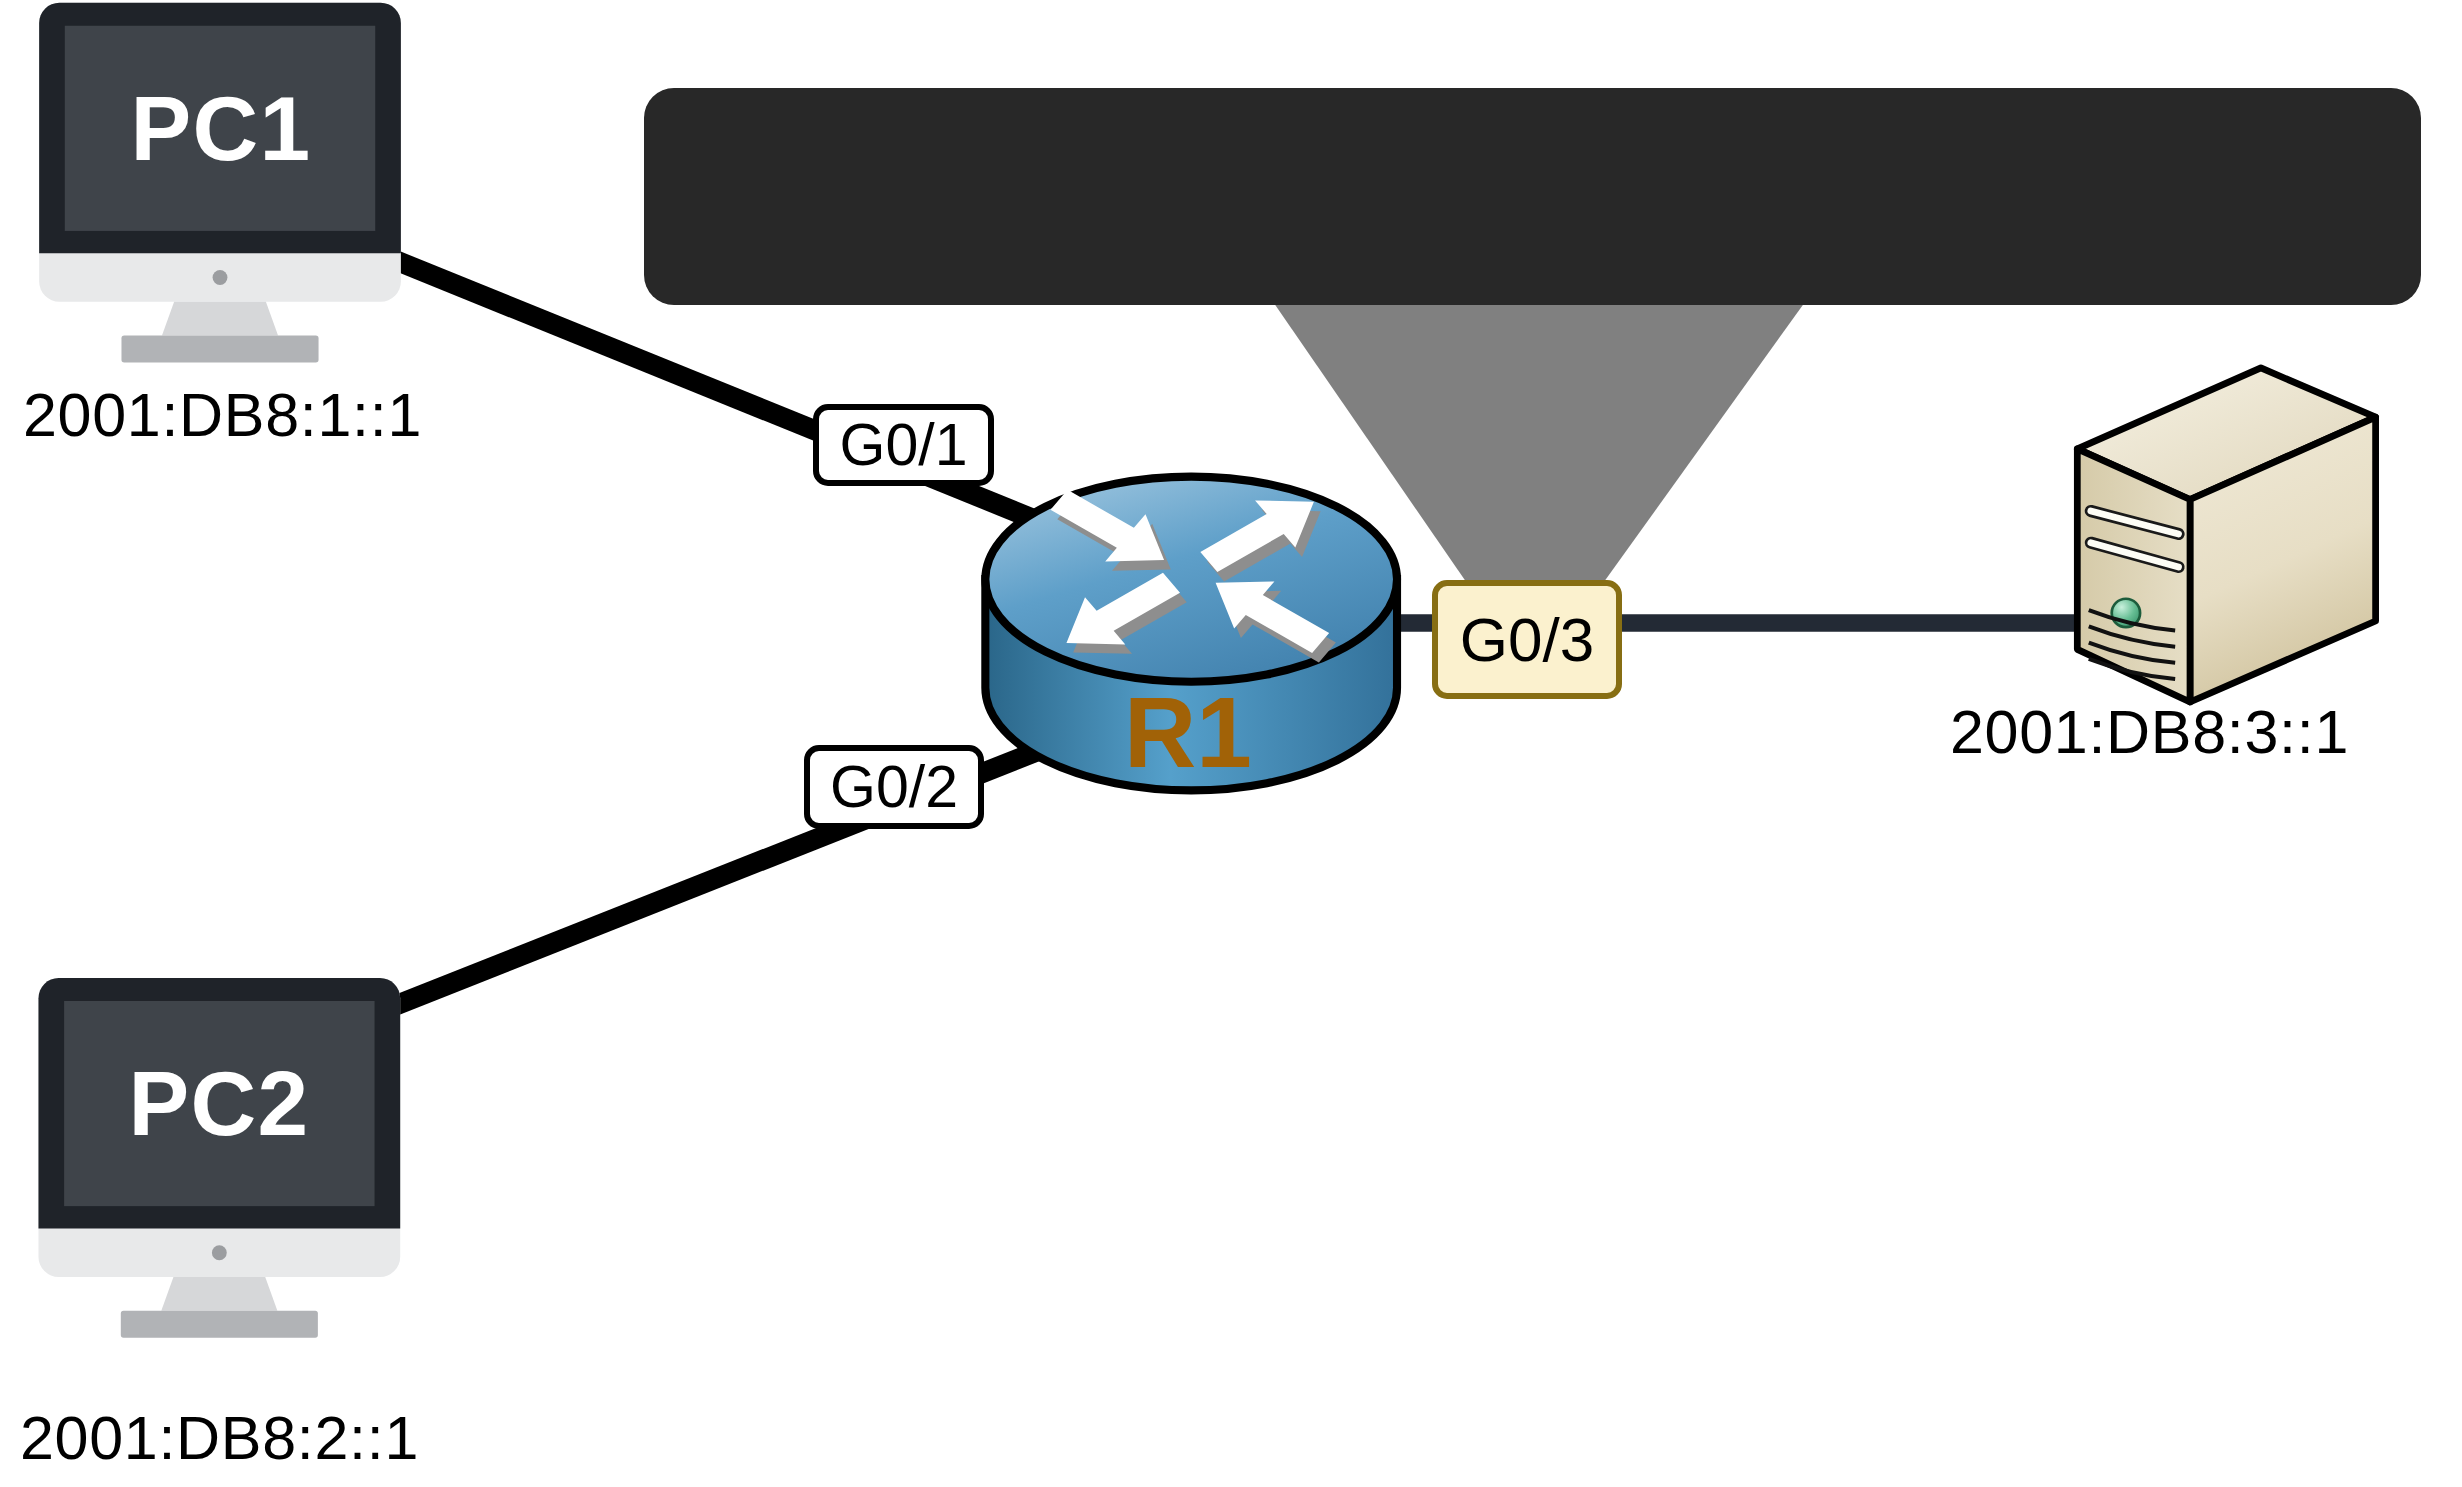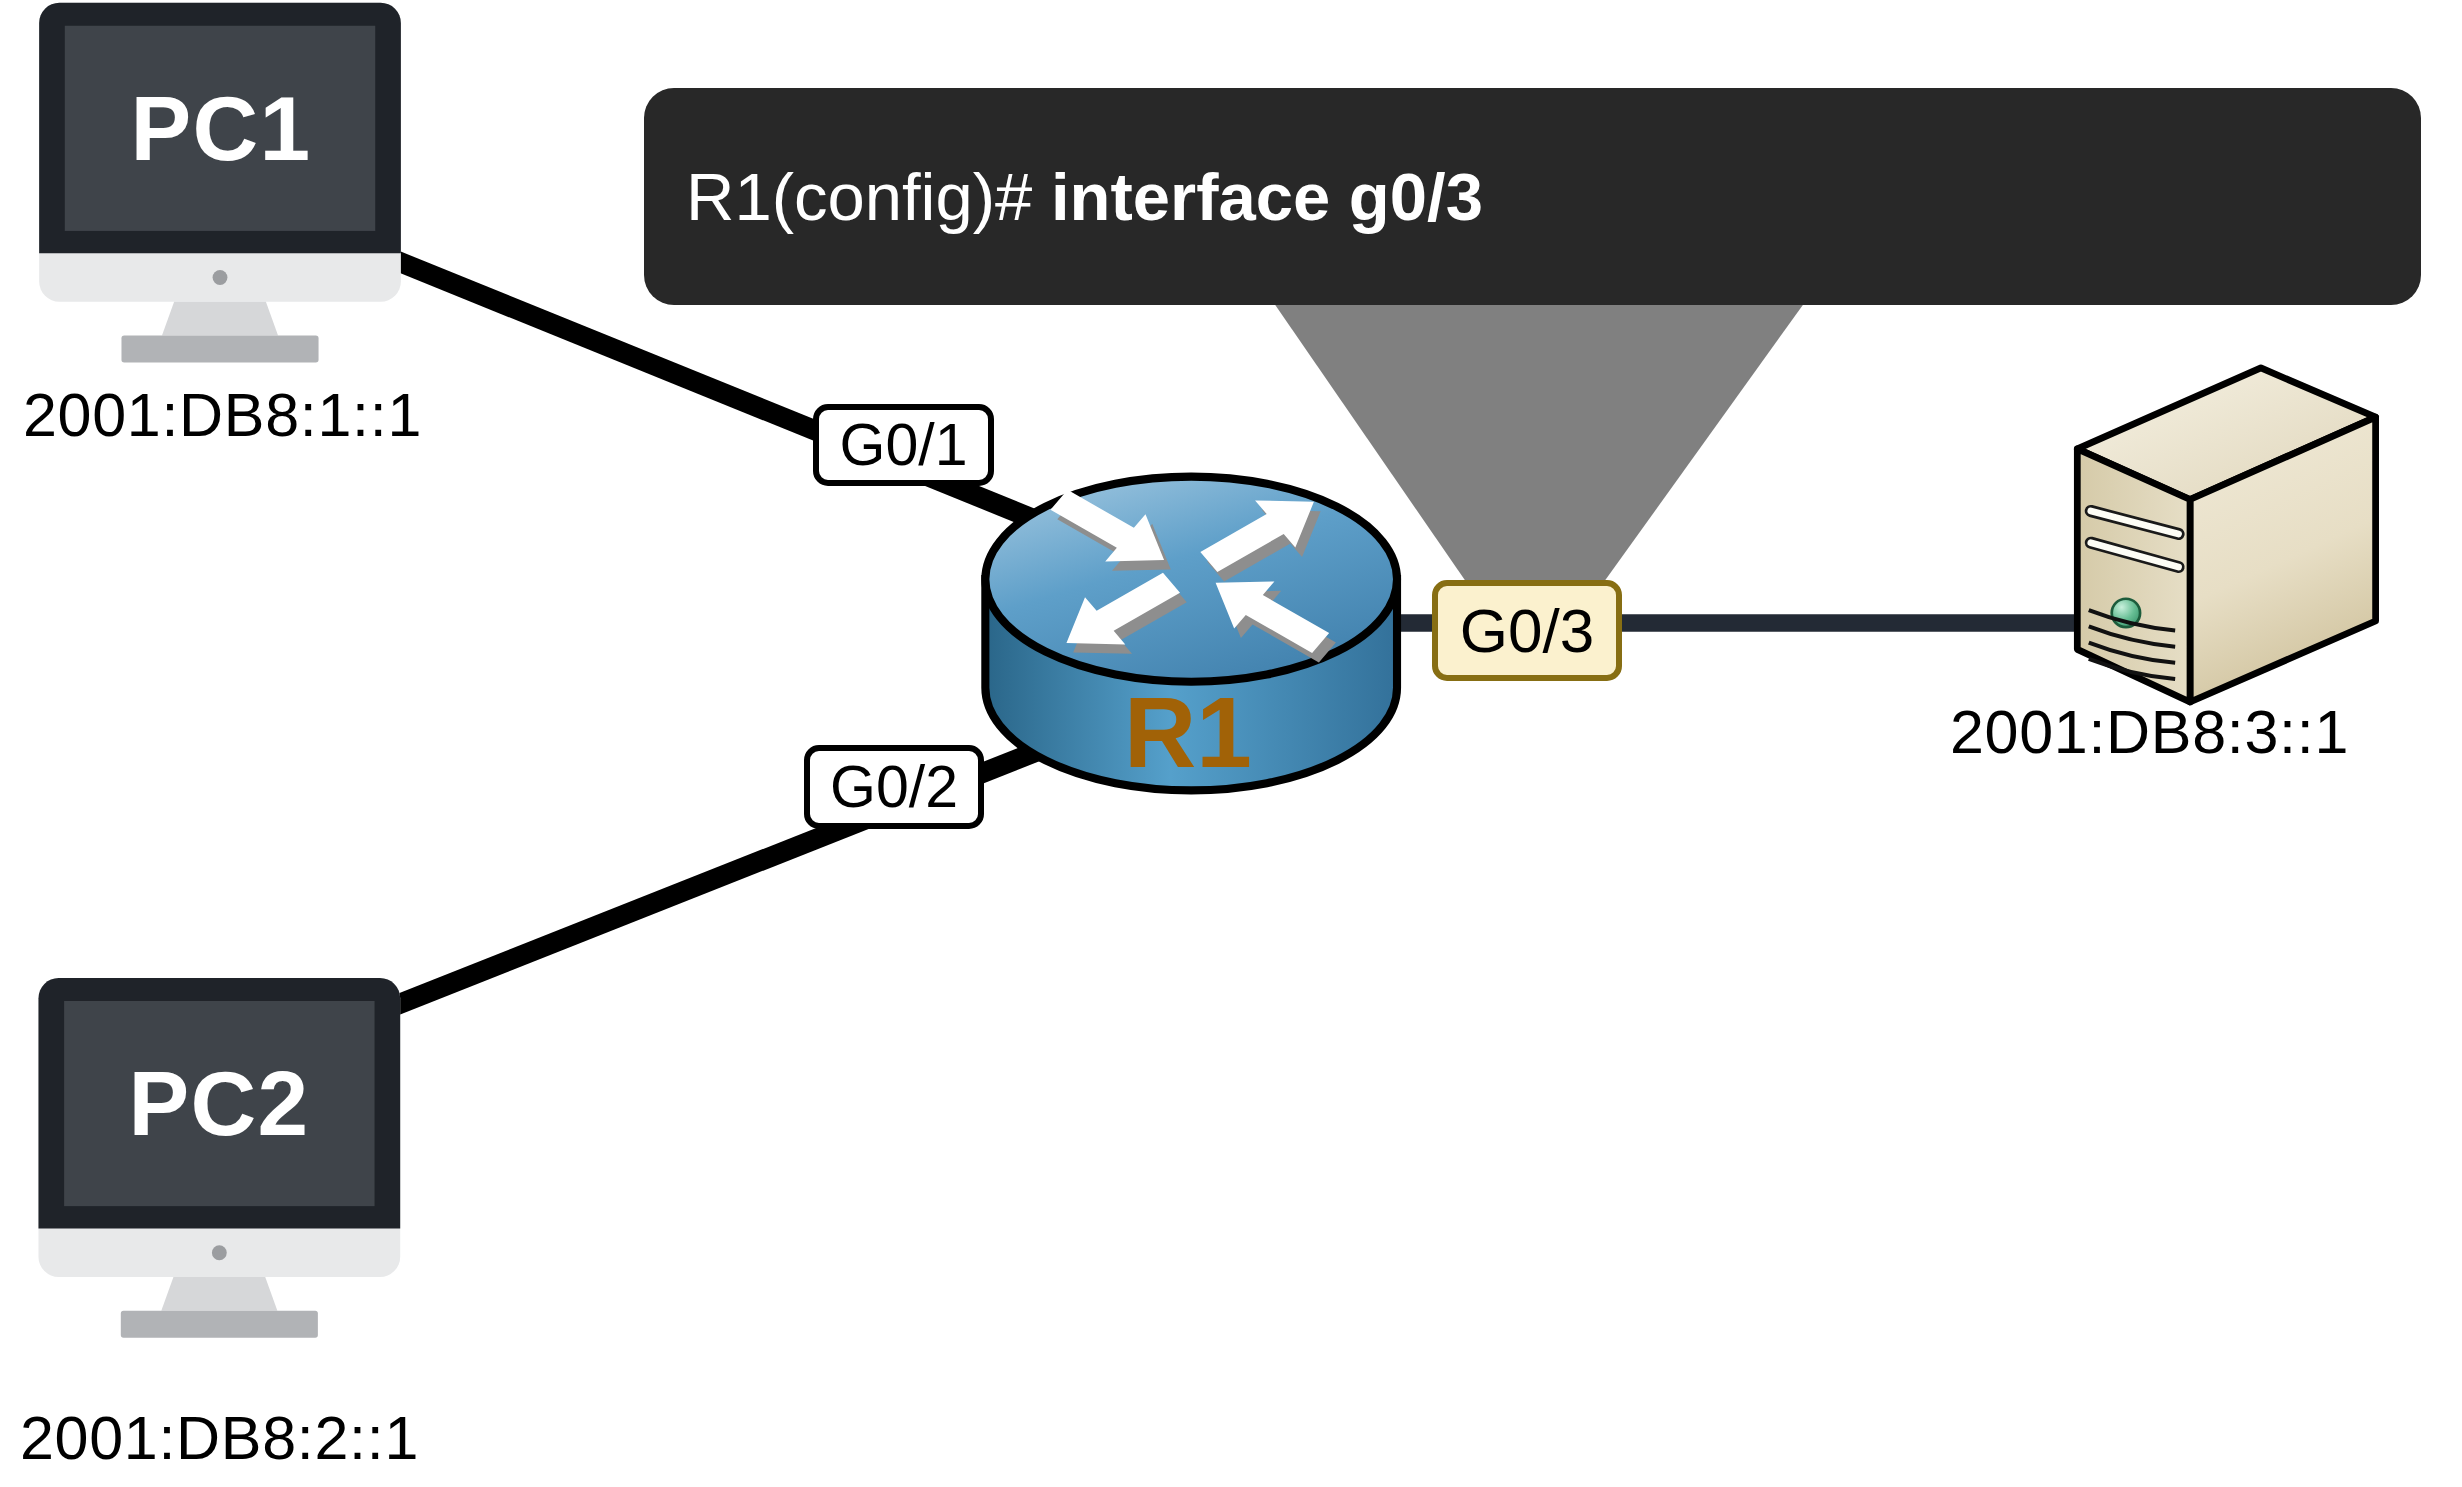--- a/index.html
+++ b/index.html
@@ -52,21 +52,21 @@
     font-size:59px;color:#000;
     z-index:4;
   }
   .iface-hl{
     background:var(--iface-hl-bg);
     border-color:var(--iface-hl-border);
     font-size:62px;
   }
   .iface-g01{left:813px;top:404px;width:181px;height:82px;}
   .iface-g02{left:804px;top:745px;width:180px;height:84px;}
-  .iface-g03{left:1432px;top:580px;width:190px;height:101px;}
+  .iface-g03{left:1432px;top:580px;width:190px;height:119px;}
 
   
   .screen-label{
     display:flex;align-items:center;justify-content:center;
     color:var(--screen-text);font-weight:700;font-size:91px;letter-spacing:1.3px;
     z-index:3;
   }
   .screen-label-pc1{left:66px;top:26px;width:310px;height:205px;}
   .screen-label-pc2{left:64px;top:1001px;width:310px;height:205px;}
   .router-label{
@@ -184,21 +184,20 @@
         <use href="#arr" transform="translate(1879,908) scale(1 0.82) rotate(-145)"></use>
       </g>
     </g>
   </g>
 
   <use href="#pcmon" transform="translate(58,4)"></use>
   <use href="#pcmon" transform="translate(57,1449)"></use>
 </svg>
 
 <div class="abs cli-callout">
-  <div class="cli-line"><span class="cli-prompt">R1(config)# </span><span class="cli-command" style="color: rgb(255, 255, 255);">interface g0/3</span></div>
 </div>
 
 <div class="abs iface iface-g01">
   <span>G0/1</span>
 </div>
 <div class="abs iface iface-g02">
   <span>G0/2</span>
 </div>
 <div class="abs iface iface-hl iface-g03">
   <span>G0/3</span>

